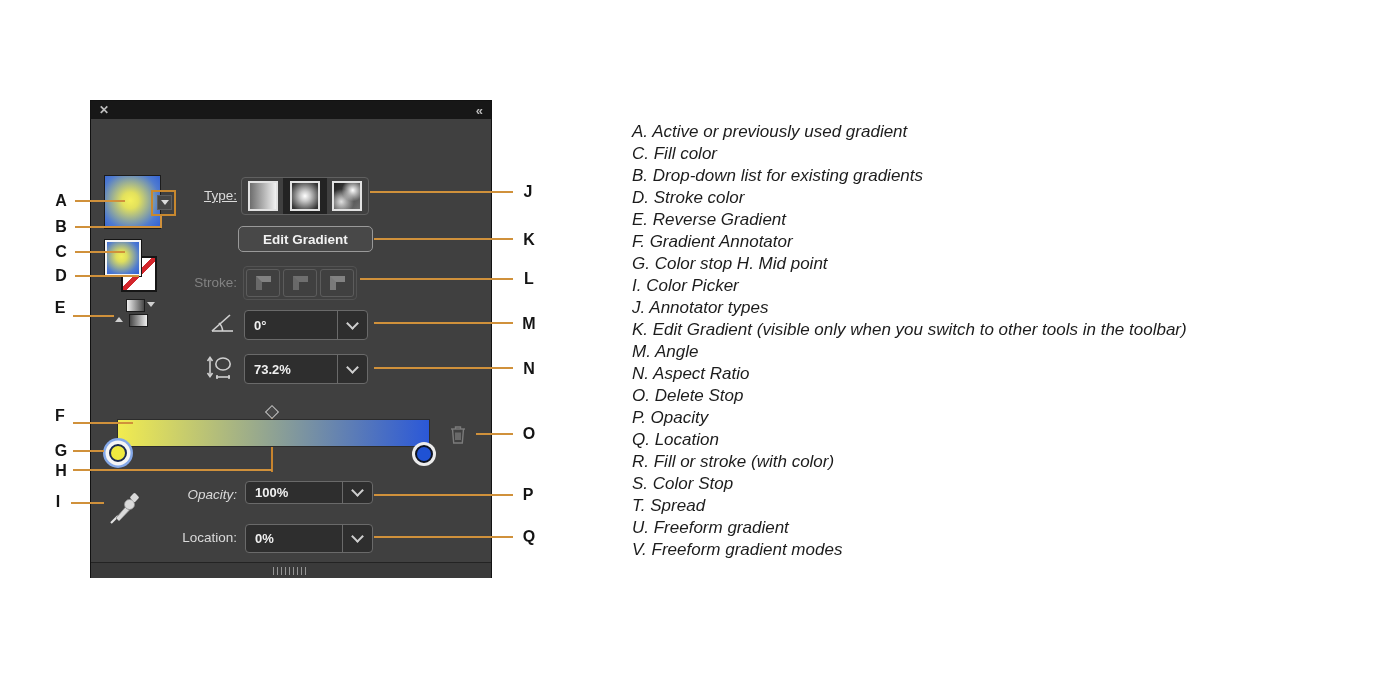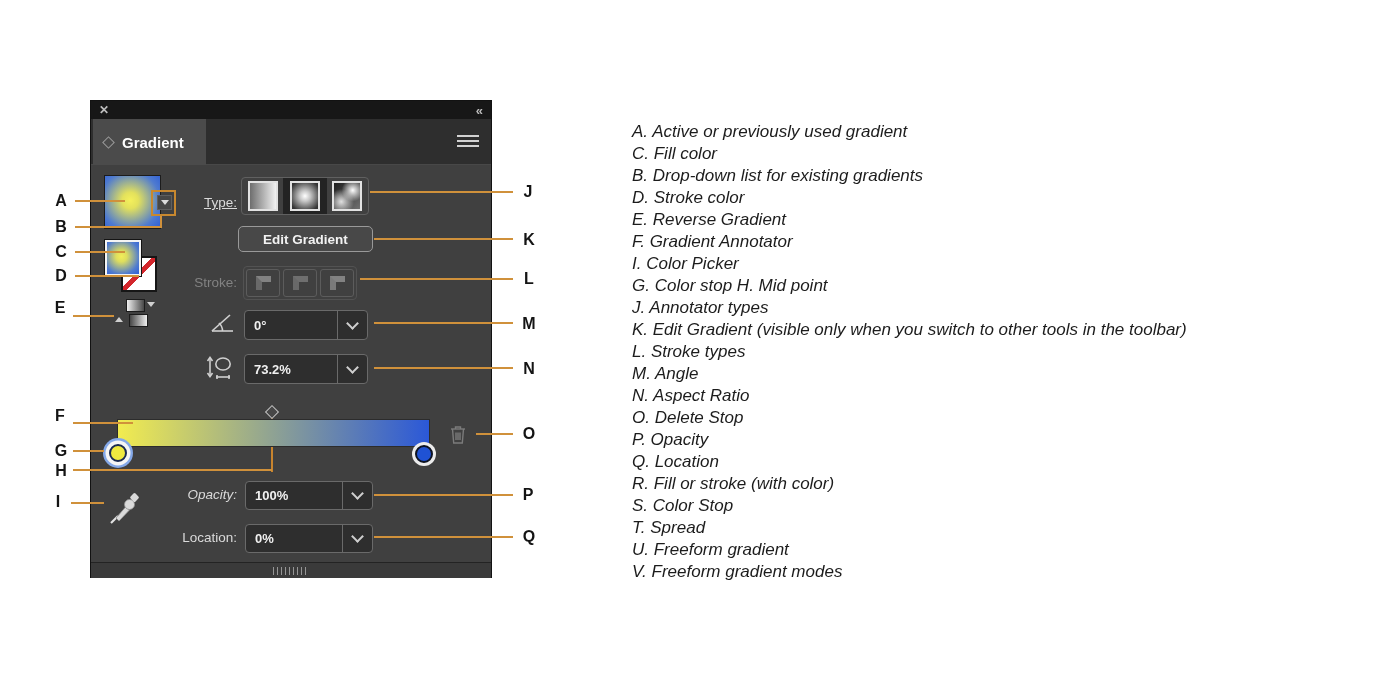--- a/index.html
+++ b/index.html
@@ -110,48 +110,37 @@
 
 <div class="stage">
 
   <div class="panel">
 
     <div class="titlebar">
       <span class="close-x">✕</span>
       <span class="collapse">«</span>
     </div>
 
-    <div class="tabrow">
-      <div class="tab">
-        <span class="toggle-diamond"></span>
-        <span class="tab-title">Gradient</span>
-      </div>
-      <div class="hamburger">
-          <i></i>
-          <i></i>
-          <i></i>
-        </div>
-    </div>
 
     <div class="swatchA"></div>
     <div class="arrowbtn">
         <span class="tri"></span>
       </div>
 
     <div class="fillsw"></div>
     <div class="strokesw"></div>
 
     <div class="revicon">
       <span class="rg1"></span>
         <span class="rg-td"></span>
         <span class="rg2"></span>
         <span class="rg-tu"></span>
     </div>
 
-    <div class="rowlabel" style="top:94px;text-decoration:underline;">Type:</div>
+    <div class="rowlabel" style="top:87px;text-decoration:underline;">Type:</div>
     <div class="type-group">
       <div class="tbtn linear"></div>
       <div class="sel-pad">
         <div class="tbtn radial"></div>
       </div>
       <div class="tbtn freeform"></div>
     </div>
 
     <div class="edit-btn">Edit Gradient</div>
 
@@ -216,21 +205,21 @@
     <div class="dropper">
       <svg width="36" height="38" viewBox="0 0 36 38">
         <line x1="6" y1="33" x2="13" y2="26" stroke="#e3e3e3" stroke-width="2.2"></line>
         <path d="M11 28 L21 16.5 L24.5 20 L14 31 Z" fill="#dadada" stroke="#8f8f8f" stroke-width="0.8"></path>
         <circle cx="24.5" cy="14.5" r="5" fill="#dadada" stroke="#8f8f8f" stroke-width="0.8"></circle>
         <rect x="26" y="4" width="7" height="7" rx="1.5" fill="#dadada" transform="rotate(45 29.5 7.5)"></rect>
       </svg>
     </div>
 
     <div class="rowlabel" style="top:386px;font-style:italic;">Opacity:</div>
-    <div class="fieldbox" style="left:154px;top:380px;width:128px;height:29px;">
+    <div class="fieldbox" style="left:154px;top:380px;width:128px;height:23px;">
       <div class="fieldval">100%</div>
       <div class="fieldchev">
           <span class="chev"></span>
         </div>
     </div>
     <div class="rowlabel" style="top:429px;">Location:</div>
     <div class="fieldbox" style="left:154px;top:423px;width:128px;height:29px;">
       <div class="fieldval">0%</div>
       <div class="fieldchev">
           <span class="chev"></span>
@@ -280,25 +269,24 @@
   <span class="ltr" style="left:528px;top:495px;">P</span>
   <span class="ltr" style="left:529px;top:537px;">Q</span>
 
   <div class="legend">
     <div class="legend-line">A. Active or previously used gradient</div>
     <div class="legend-line">C. Fill color</div>
     <div class="legend-line">B. Drop-down list for existing gradients</div>
     <div class="legend-line">D. Stroke color</div>
     <div class="legend-line">E. Reverse Gradient</div>
     <div class="legend-line">F. Gradient Annotator</div>
+    <div class="legend-line">G. Color stop H. Mid point</div>
     <div class="legend-line">I. Color Picker</div>
-    <div class="legend-line">G. Color stop H. Mid point</div>
     <div class="legend-line">J. Annotator types</div>
     <div class="legend-line">K. Edit Gradient (visible only when you switch to other tools in the toolbar)</div>
-    <div class="legend-line">L. Stroke types</div>
     <div class="legend-line">M. Angle</div>
     <div class="legend-line">N. Aspect Ratio</div>
     <div class="legend-line">O. Delete Stop</div>
     <div class="legend-line">P. Opacity</div>
     <div class="legend-line">Q. Location</div>
     <div class="legend-line">R. Fill or stroke (with color)</div>
     <div class="legend-line">S. Color Stop</div>
     <div class="legend-line">T. Spread</div>
     <div class="legend-line">U. Freeform gradient</div>
     <div class="legend-line">V. Freeform gradient modes</div>

